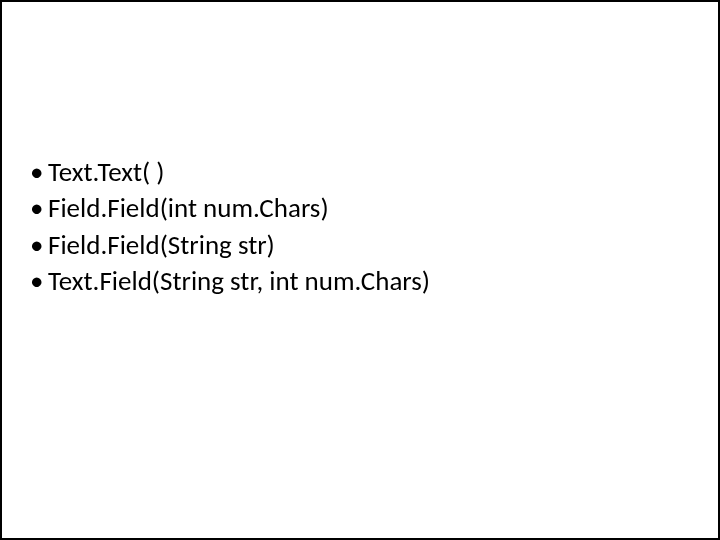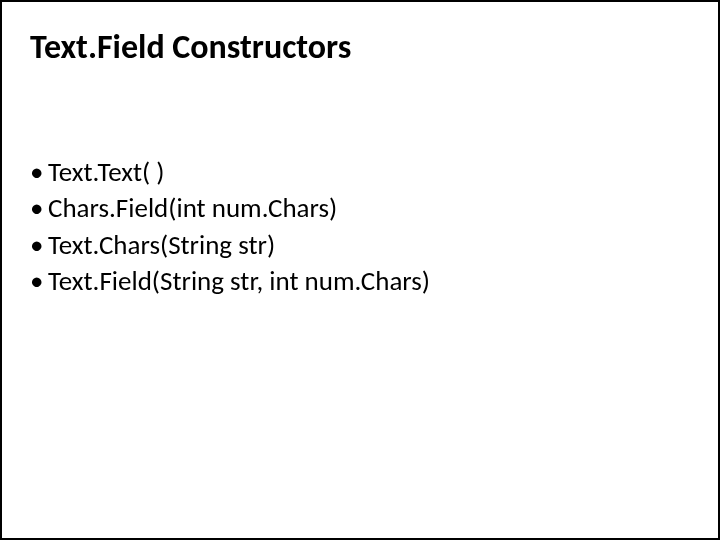--- a/index.html
+++ b/index.html
@@ -40,32 +40,31 @@
   .dot {
     width: 18px;
     flex: 0 0 18px;
     text-align: left;
   }
 </style>
 </head>
 <body>
 
 <div class="slide">
-  <div class="title">Text.Field Constructors</div>
   <div class="bullets">
     <div class="bullet">
       <span class="dot">•</span>
       <span>Text.Text( )</span>
     </div>
     <div class="bullet">
       <span class="dot">•</span>
-      <span>Chars.Field(int num.Chars)</span>
+      <span>Field.Field(int num.Chars)</span>
     </div>
     <div class="bullet">
       <span class="dot">•</span>
-      <span>Text.Chars(String str)</span>
+      <span>Field.Field(String str)</span>
     </div>
     <div class="bullet">
       <span class="dot">•</span>
       <span>Text.Field(String str, int num.Chars)</span>
     </div>
   </div>
 </div>
 
 </body></html>

